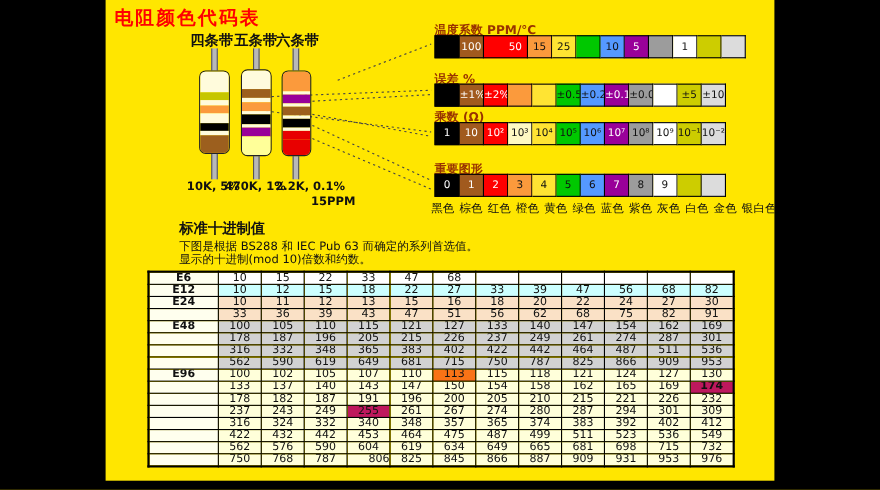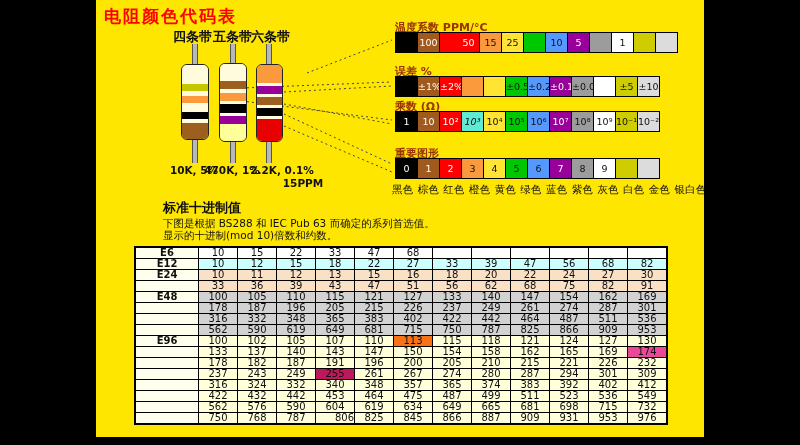--- a/index.html
+++ b/index.html
@@ -132,21 +132,21 @@
           <div class="swatch" style="background: rgb(156, 156, 156);">±0.05</div>
           <div class="swatch" style="background: rgb(255, 255, 255);"></div>
           <div class="swatch" style="background: rgb(205, 205, 0);">±5</div>
           <div class="swatch" style="background: rgb(220, 220, 220);">±10</div>
         </div>
         <div class="strip-label" style="left: 299px; top: 99px;">乘数 (Ω)</div>
         <div class="strip-row" style="left: 299px; top: 111px;">
           <div class="swatch first light" style="background: rgb(0, 0, 0);">1</div>
           <div class="swatch light" style="background: rgb(161, 90, 30);">10</div>
           <div class="swatch light" style="background: rgb(255, 0, 0);">10²</div>
-          <div class="swatch" style="background: #5eead4; font-style: italic;">10³</div>
+          <div class="swatch" style="background: #fef9c3;">10³</div>
           <div class="swatch" style="background: rgb(255, 228, 51);">10⁴</div>
           <div class="swatch" style="background: rgb(0, 200, 0);">10⁵</div>
           <div class="swatch" style="background: rgb(85, 153, 255);">10⁶</div>
           <div class="swatch light" style="background: rgb(153, 0, 153);">10⁷</div>
           <div class="swatch" style="background: rgb(156, 156, 156);">10⁸</div>
           <div class="swatch" style="background: rgb(255, 255, 255);">10⁹</div>
           <div class="swatch" style="background: rgb(205, 205, 0);">10⁻¹</div>
           <div class="swatch" style="background: rgb(220, 220, 220);">10⁻²</div>
         </div>
         <div class="strip-label" style="left: 299px; top: 146px;">重要图形</div>
@@ -328,21 +328,21 @@
             <td style="background: rgb(255, 255, 218);">137</td>
             <td style="background: rgb(255, 255, 218);">140</td>
             <td style="background: rgb(255, 255, 218);">143</td>
             <td style="background: rgb(255, 255, 218);">147</td>
             <td style="background: rgb(255, 255, 218);">150</td>
             <td style="background: rgb(255, 255, 218);">154</td>
             <td style="background: rgb(255, 255, 218);">158</td>
             <td style="background: rgb(255, 255, 218);">162</td>
             <td style="background: rgb(255, 255, 218);">165</td>
             <td style="background: rgb(255, 255, 218);">169</td>
-            <td style="background: #ec4899;">174</td>
+            <td style="background: #be185d; font-weight: bold;">174</td>
           </tr>
           <tr>
             <th></th>
             <td style="background: rgb(255, 255, 218);">178</td>
             <td style="background: rgb(255, 255, 218);">182</td>
             <td style="background: rgb(255, 255, 218);">187</td>
             <td style="background: rgb(255, 255, 218);">191</td>
             <td style="background: rgb(255, 255, 218);">196</td>
             <td style="background: rgb(255, 255, 218);">200</td>
             <td style="background: rgb(255, 255, 218);">205</td>

